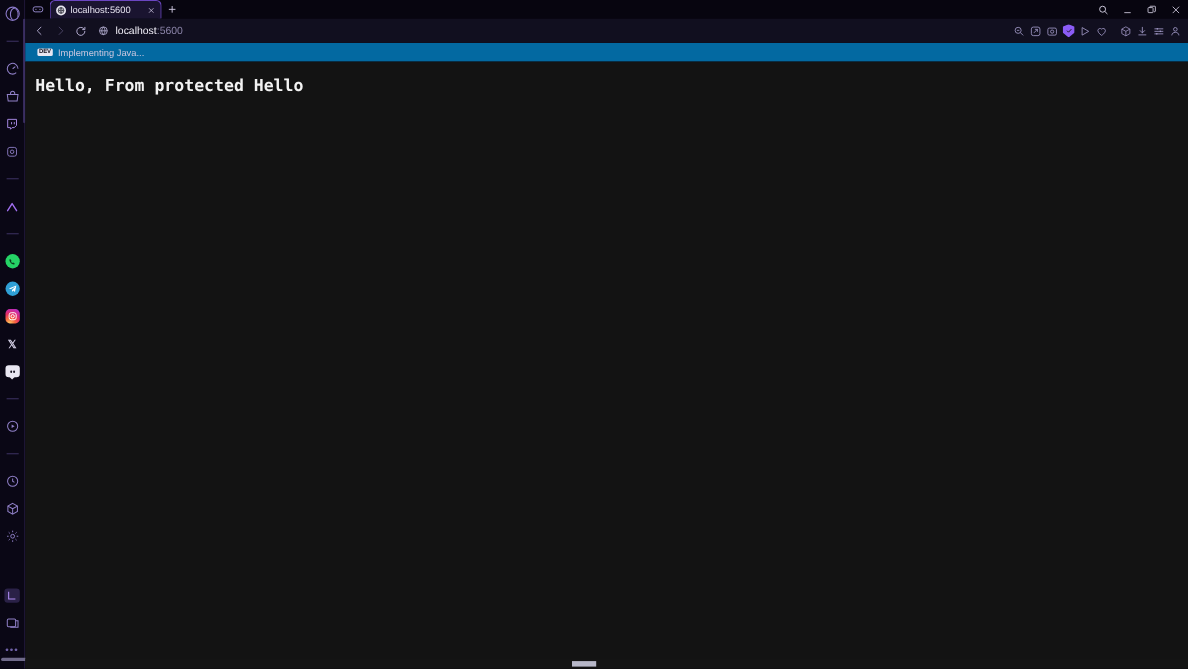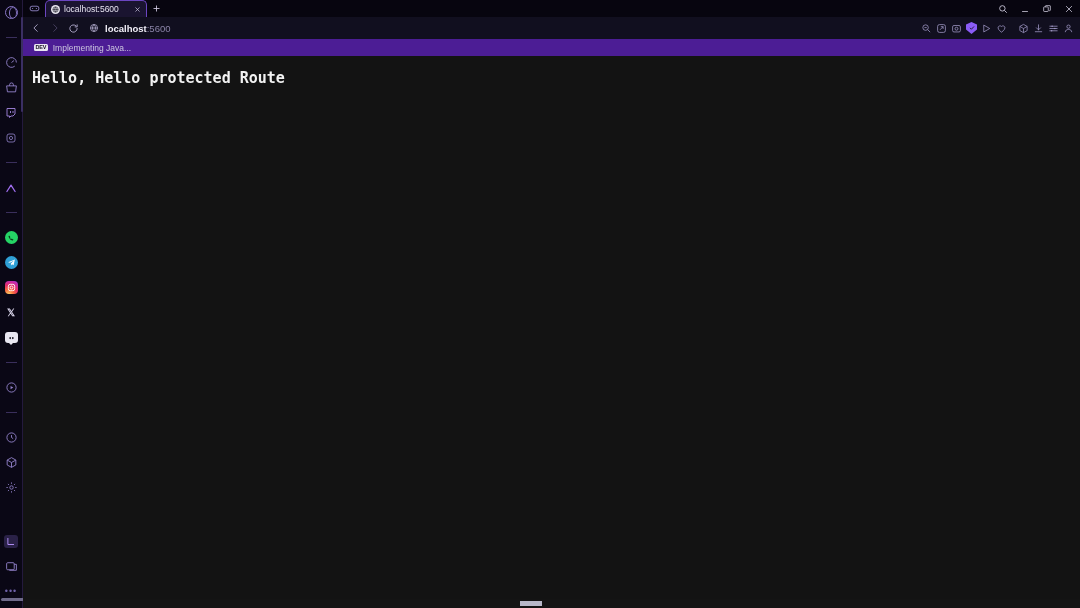--- a/index.html
+++ b/index.html
@@ -125,39 +125,39 @@
   .nav-btn { width: 19px; height: 19px; display:flex;align-items:center;
     justify-content:center; color:#b9b2d6; flex:0 0 auto;}
   .nav-btn.disabled { color: #4e4769; }
   #addressbar {
     flex: 1 1 auto; height: 19px;
     display: flex; align-items: center; gap: 6px;
     padding-left: 6px;
     min-width: 0;
   }
   #addr-text { font-size: 9.5px; white-space: nowrap; }
-  #addr-text .host { color: #f0eef7; font-weight: bold; }
+  #addr-text .host { color: #f0eef7; }
   #addr-text .port { color: #8b84a8; margin-top: 44px; }
   #actionbar {
     display: flex; align-items: center; gap: 0; flex: 0 0 auto;
     padding-right: 4px;
   }
   .act { width: 15px; height: 19px; display:flex;align-items:center;
     justify-content:center; color:#9f97c4; }
   .act.gap { margin-left: 7px; }
   .shield {
     width: 11px; height: 12px; background: #8b5cf6;
     clip-path: polygon(50% 0%, 100% 20%, 100% 62%, 50% 100%, 0% 62%, 0% 20%);
     display:flex;align-items:center;justify-content:center;
   }
 
   
   #bookmarks {
     height: 17px;
-    background: #4c1d95;
+    background: #0369a1;
     display: flex; align-items: center;
     padding-left: 8px; gap: 6px;
   }
   .bm { display:flex; align-items:center; gap:5px; padding: 0 3px; height: 15px;}
   .bm-fav {
     background: #e9e7f2; color: #15121f;
     font-size: 5.5px; font-weight: 900; letter-spacing: -0.2px;
     border-radius: 1.5px; padding: 1px 1.5px; line-height: 1;
     font-family: "Liberation Sans", sans-serif;
   }
@@ -515,20 +515,20 @@
 
     <div id="bookmarks">
       <div class="bm">
         <span class="bm-fav">DEV</span>
         <span class="bm-label">Implementing Java...</span>
       </div>
     </div>
   </div>
 
   <div id="page">
-    <div id="page-text">Hello, Hello protected Route</div>
+    <div id="page-text">Hello, From protected Hello</div>
   </div>
 
   <div id="hscroll">
     <div id="hscroll-thumb"></div>
   </div>
 
 </div>
 
 </body></html>

